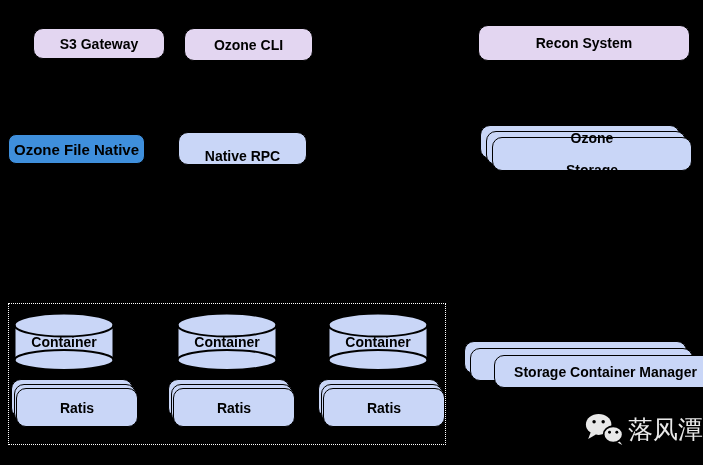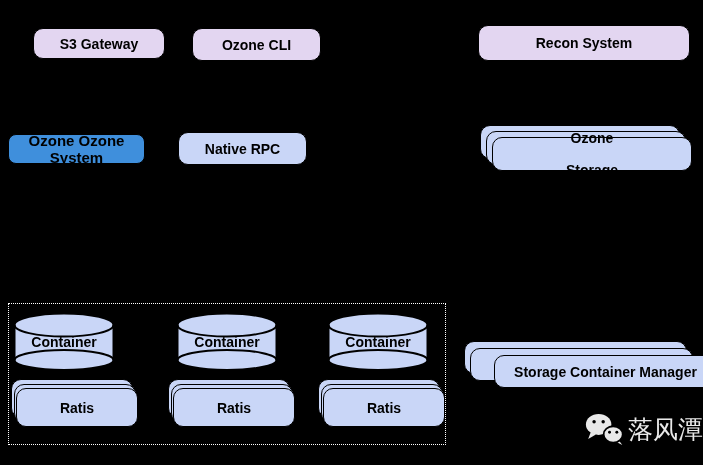--- a/index.html
+++ b/index.html
@@ -43,31 +43,31 @@
   }
 </style>
 </head>
 <body>
 
 <div class="stage">
 
   <div class="box purple" style="left:33px;top:8px;width:132px;height:31px;">
     <span>S3 Gateway</span>
   </div>
-  <div class="box purple" style="left:192px;top:8px;width:129px;height:33px;">
+  <div class="box purple" style="left:184px;top:8px;width:129px;height:33px;">
     <span>Ozone CLI</span>
   </div>
   <div class="box purple" style="left:478px;top:5px;width:212px;height:36px;">
     <span>Recon System</span>
   </div>
 
   <div class="box blue" style="left:8px;top:134px;width:137px;height:30px;">
-    <span>Ozone Ozone System</span>
+    <span>Ozone File Native</span>
   </div>
-  <div class="box peri" style="left:178px;top:132px;width:129px;height:33px;">
+  <div class="box peri" style="left:178px;top:132px;width:129px;height:33px;align-items:flex-end;">
     <span>Native RPC</span>
   </div>
 
   <div class="stack" style="left:480px;top:125px;width:212px;height:46px;">
     <div class="layer" style="left:0;top:0;width:200px;height:34px;"></div>
     <div class="layer" style="left:6px;top:6px;width:200px;height:34px;"></div>
     <div class="layer front" style="left:12px;top:12px;width:200px;height:34px;">
       <span>Ozone</span>
       <span>Storage</span>
     </div>

